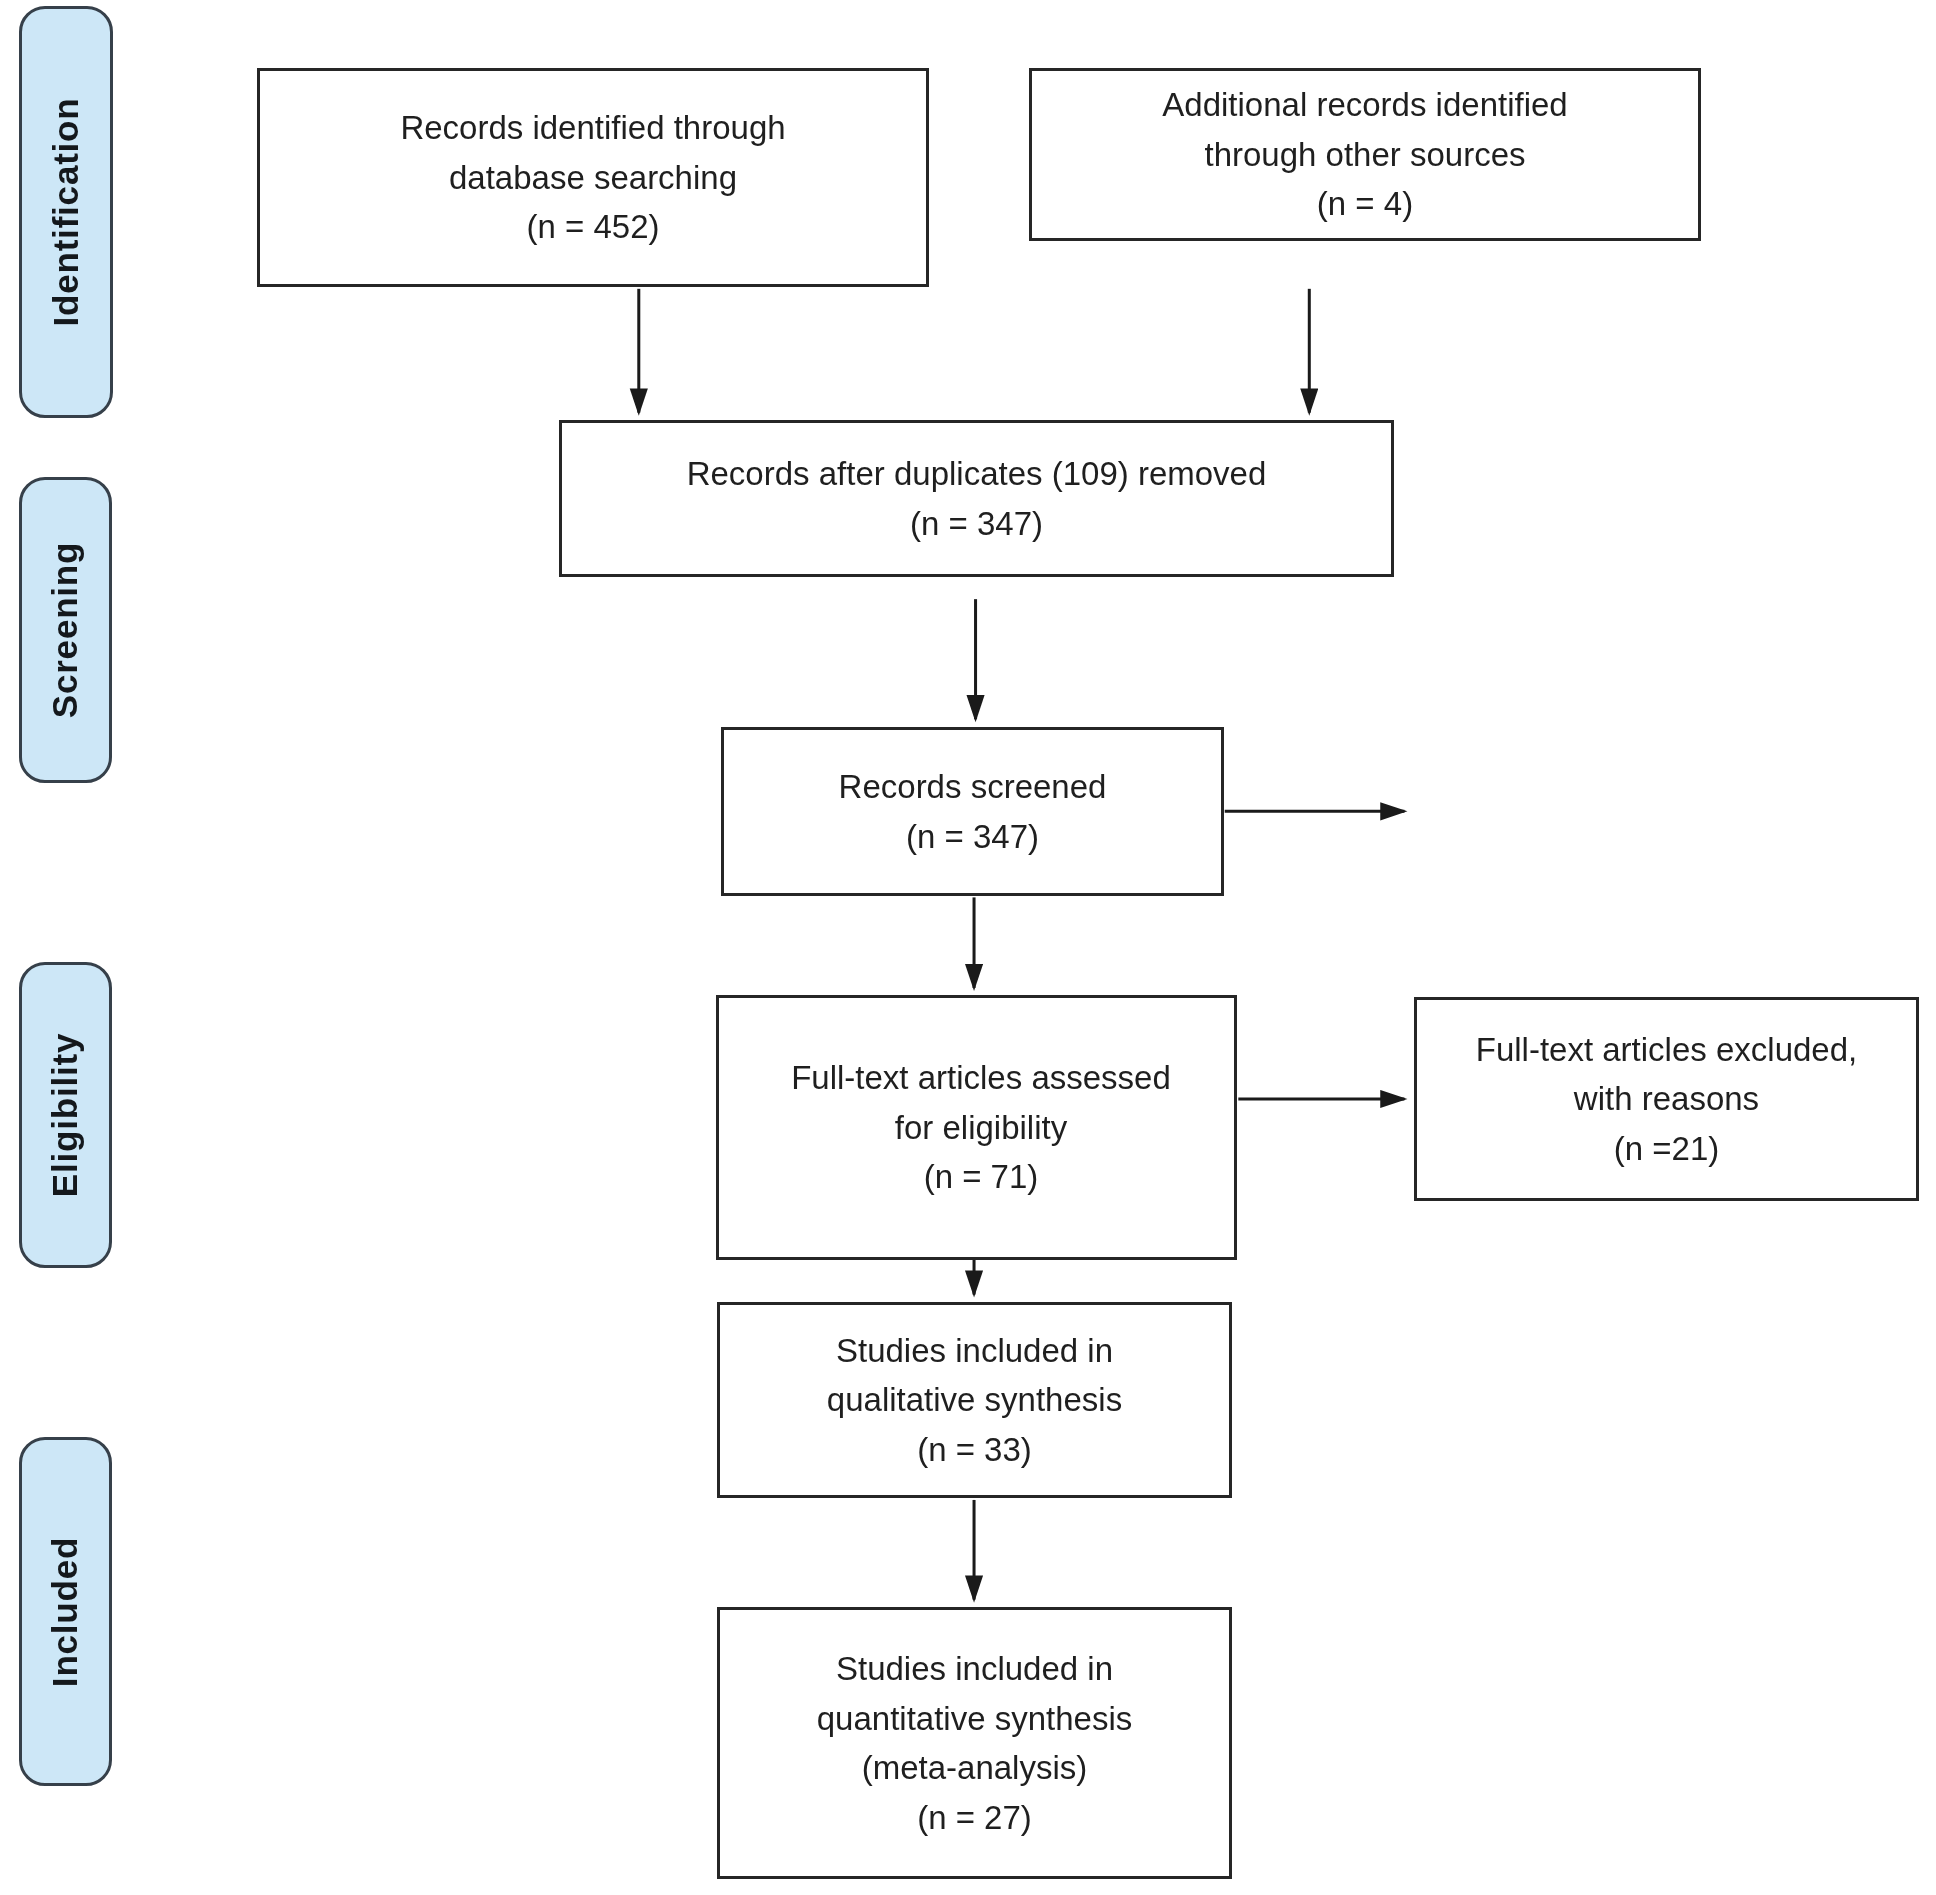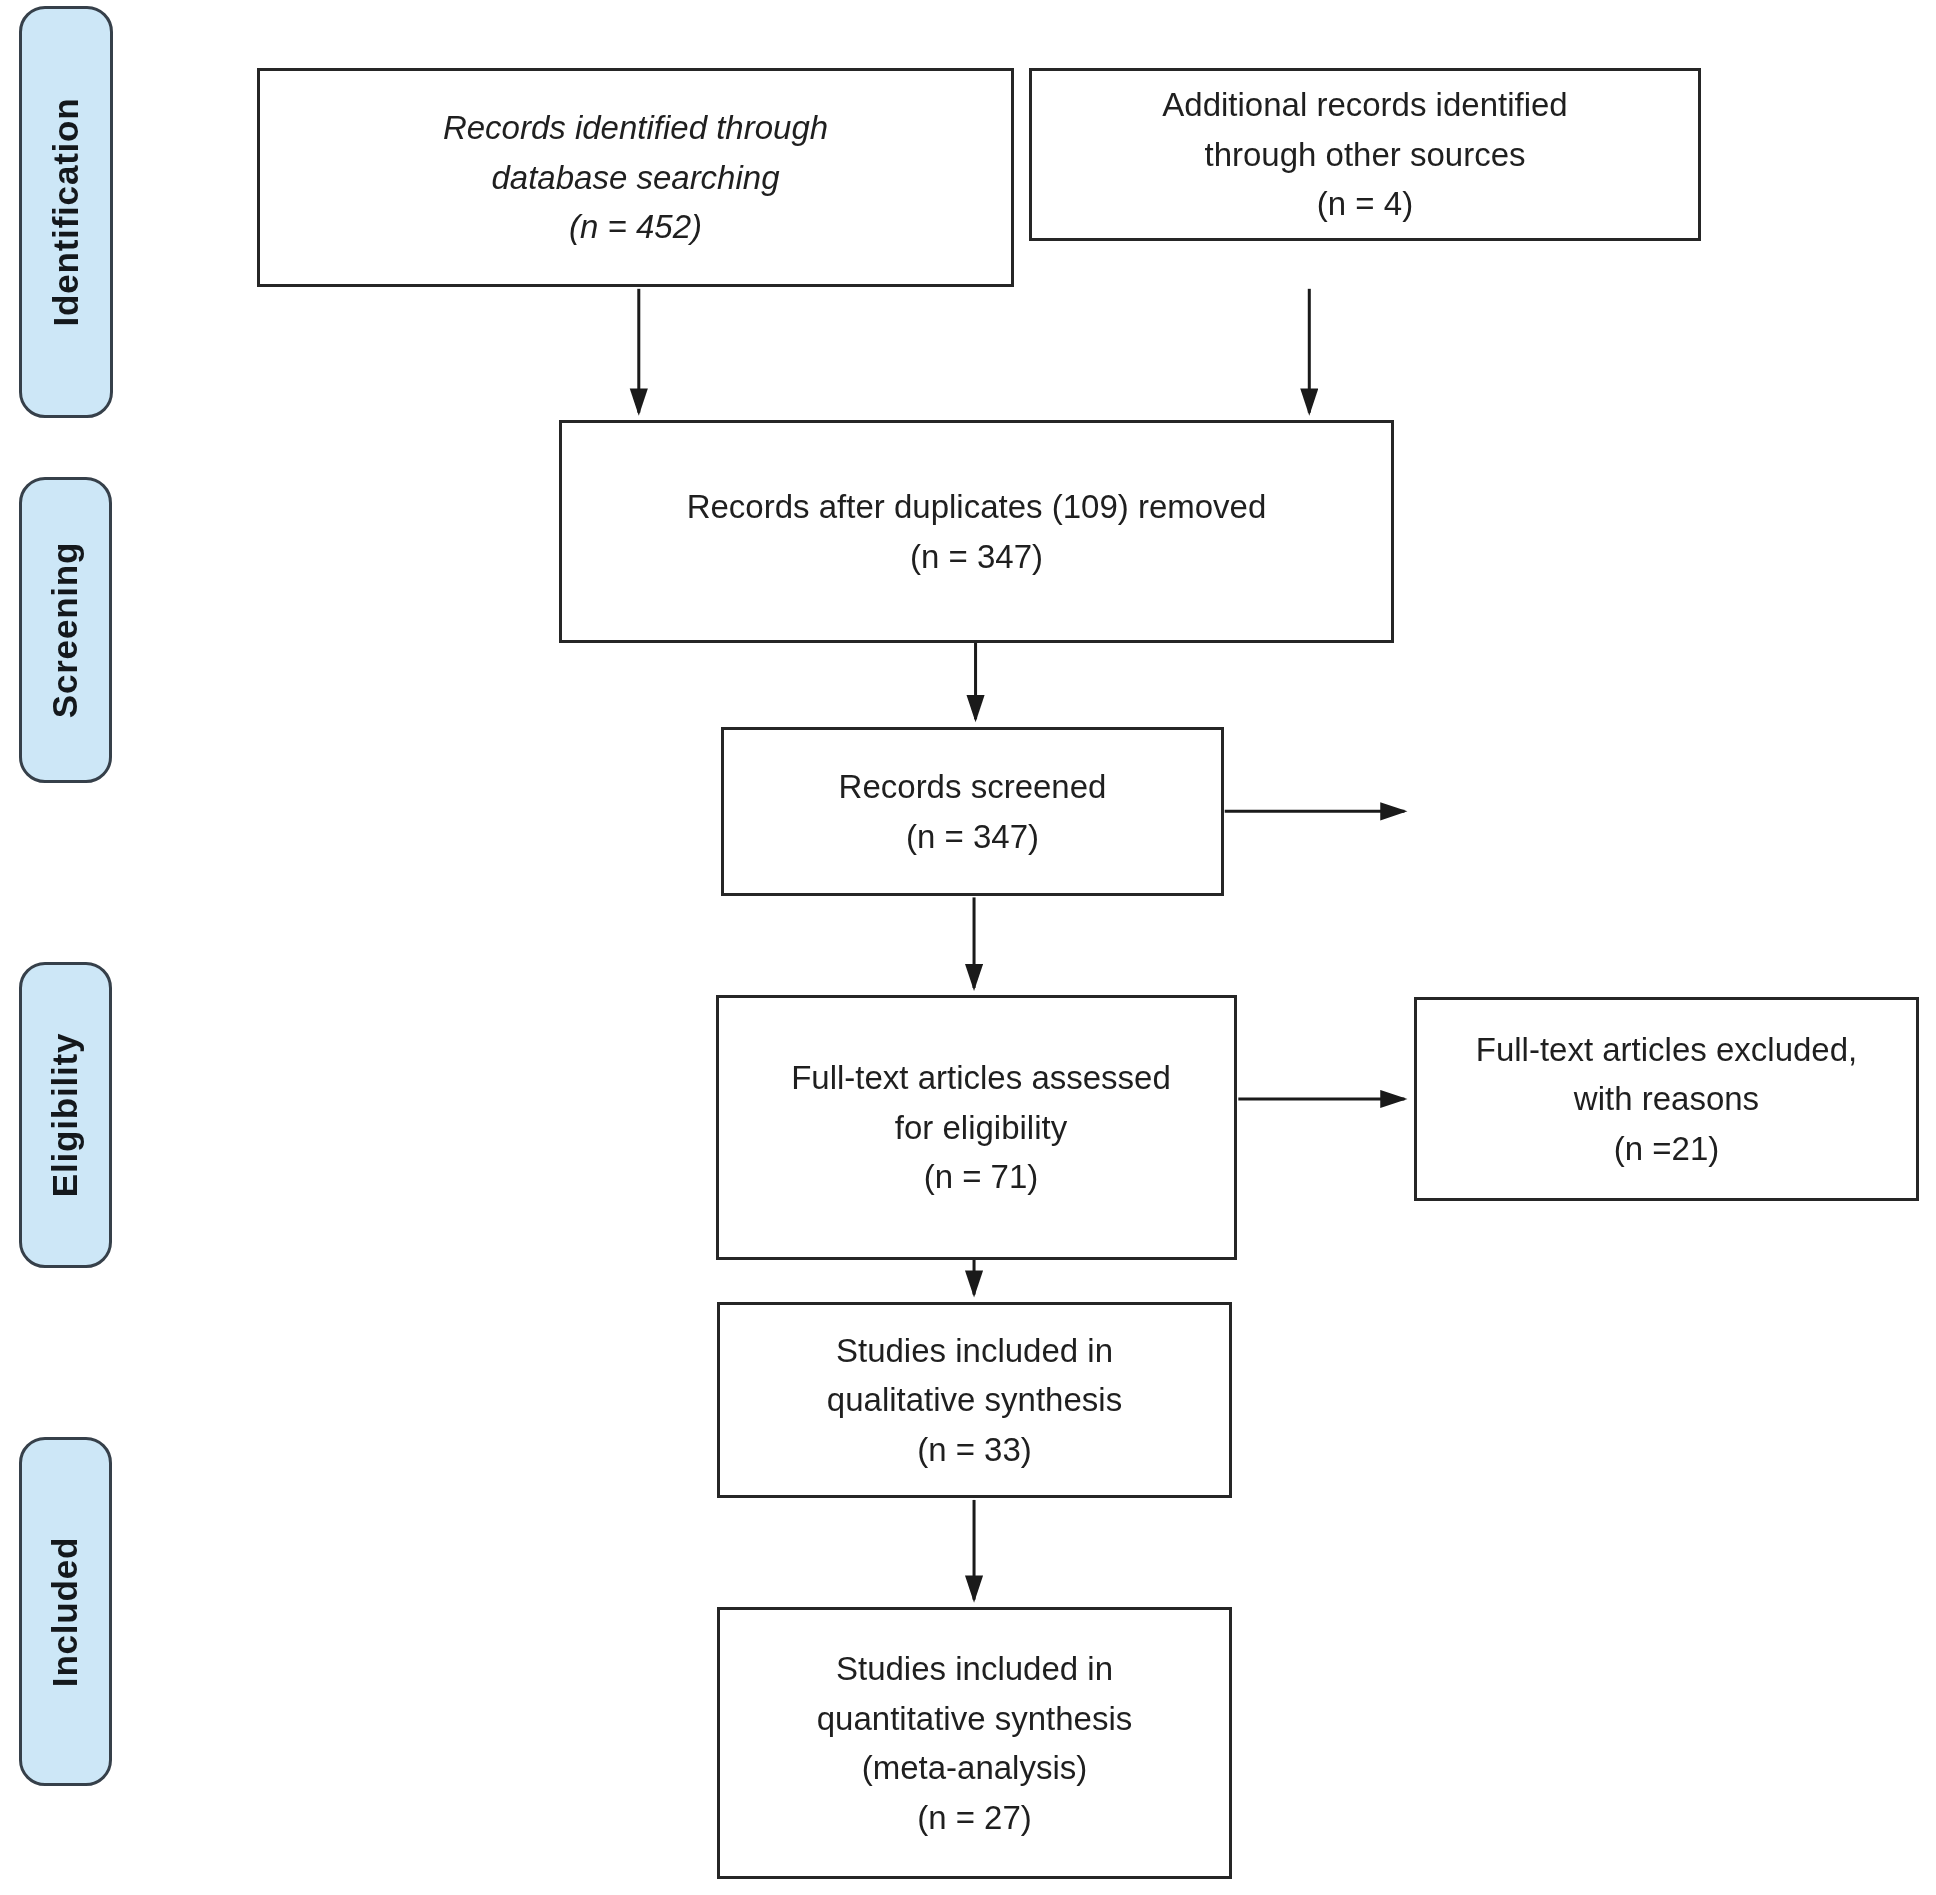--- a/index.html
+++ b/index.html
@@ -89,33 +89,33 @@
   <div class="stage" style="left:19px; top:477px; width:93px; height:306px;">
     <span class="stage-text">Screening</span>
   </div>
   <div class="stage" style="left:19px; top:962px; width:93px; height:306px;">
     <span class="stage-text">Eligibility</span>
   </div>
   <div class="stage" style="left:19px; top:1437px; width:93px; height:349px;">
     <span class="stage-text">Included</span>
   </div>
 
-  <div class="node" style="left:257px; top:68px; width:757px; height:219px;font-style:italic;">
+  <div class="node" style="left:257px; top:68px; width:672px; height:219px;">
     <div class="node-label">Records identified through
 database searching</div>
     <div class="node-count">(n = 452)</div>
   </div>
 
   <div class="node" style="left:1029px; top:68px; width:672px; height:173px;">
     <div class="node-label">Additional records identified
 through other sources</div>
     <div class="node-count">(n = 4)</div>
   </div>
 
-  <div class="node" style="left:559px; top:420px; width:835px; height:223px;">
+  <div class="node" style="left:559px; top:420px; width:835px; height:157px;">
     <div class="node-label">Records after duplicates (109) removed</div>
     <div class="node-count">(n = 347)</div>
   </div>
 
   <div class="node" style="left:721px; top:727px; width:503px; height:169px;">
     <div class="node-label">Records screened</div>
     <div class="node-count">(n = 347)</div>
   </div>
 
 

